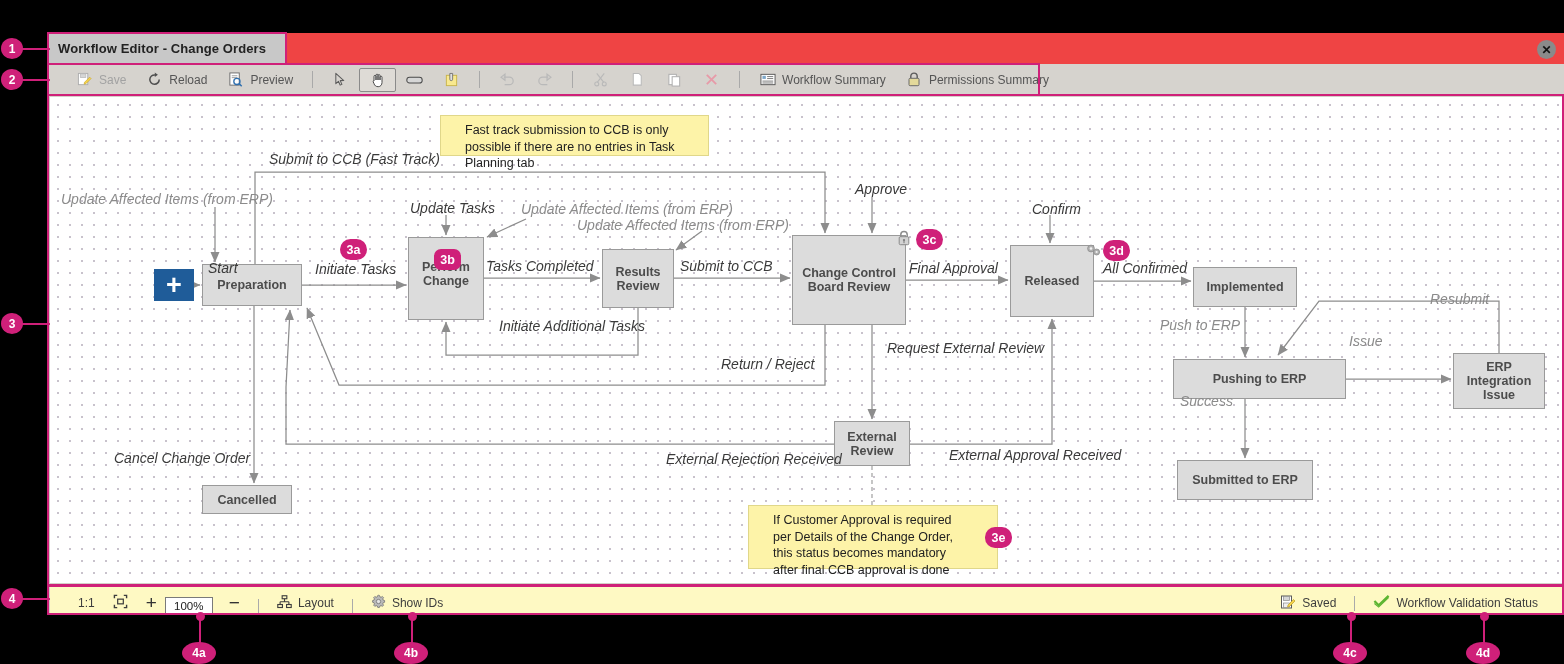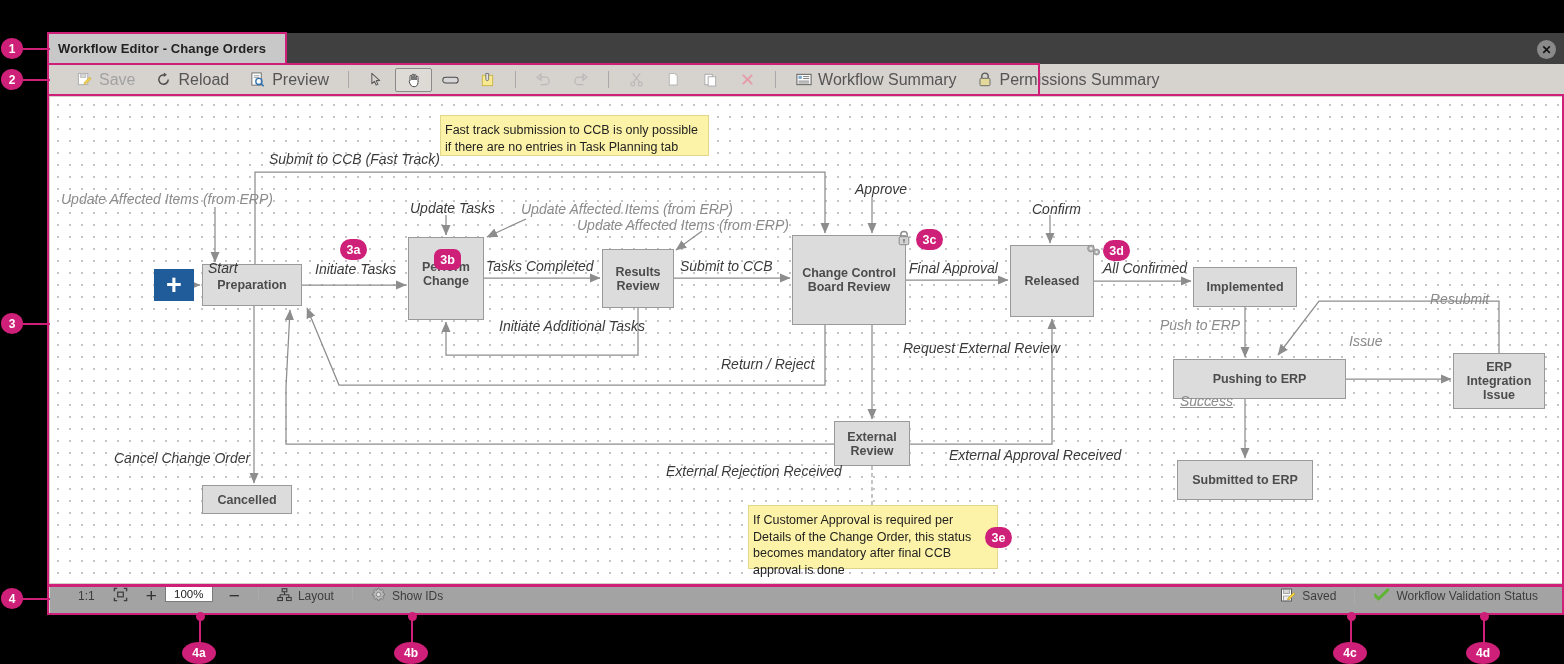--- a/index.html
+++ b/index.html
@@ -21,21 +21,21 @@
     left: 48px; top: 33px;
     width: 1516px; height: 582px;
     background: #d4d0c8;
   }
 
   
   #titlebar {
     position: absolute;
     left: 48px; top: 33px;
     width: 1516px; height: 31px;
-    background: #404040;
+    background: #ef4444;
   }
   #title-tab {
     position: absolute;
     left: 0px; top: 0px;
     width: 238px; height: 31px;
     background: #c8c8c8;
     display: flex; align-items: center;
     padding-left: 10px;
   }
   #title-text {
@@ -60,21 +60,21 @@
     left: 48px; top: 64px;
     width: 1516px; height: 31px;
     background: #d6d3ce;
     display: flex; align-items: center;
     padding-left: 18px;
     gap: 0px;
   }
   .tb-item {
     display: flex; align-items: center; gap: 6px;
     height: 24px; padding: 0 9px;
-    font-size: 16px; color: #555;
+    font-size: 12px; color: #555;
     cursor: pointer;
     border: 1px solid transparent;
   }
   .tb-item.disabled { color: #a2a2a2; }
   .tb-item.active {
     border: 1px solid #8a8a8a;
     background: #dedbd6;
     border-radius: 2px;
   }
   .tb-sep {
@@ -129,21 +129,21 @@
   }
   .elabel.muted { color: #8b8b8b; }
 
   
   .note {
     position: absolute;
     background: #fdf3a8;
     border: 1px solid #e0d78a;
     font-size: 12.5px; color: #222;
     line-height: 1.33;
-    padding: 6px 4px;
+    padding: 6px 24px;
     cursor: pointer;
   }
 
   
   .badge {
     position: absolute;
     background: #cf2079;
     color: #fff;
     font-size: 12.5px; font-weight: bold;
     border-radius: 11px;
@@ -154,22 +154,22 @@
   }
 
   
   .orn { position: absolute; z-index: 25; }
 
   
   #statusbar {
     position: absolute;
     left: 50px; top: 585px;
     width: 1512px; height: 29px;
-    background: #a3a3a3;
-    display: flex; align-items: flex-start;
+    background: #fef9c3;
+    display: flex; align-items: flex-end;
     font-size: 12px; color: #3d3d3d;
     padding-left: 20px;
   }
   .sb-item {
     display: flex; align-items: center; gap: 6px;
     padding: 0 10px; height: 22px; cursor: pointer;
   }
   .sb-sep { width: 1px; height: 15px; background: #aaa; margin: 0 8px; }
   #zoom-field {
     width: 48px; height: 17px;
@@ -520,38 +520,38 @@
     <span class="elabel" style="left:158px; top:163px;">Start</span>
     <span class="elabel" style="left:265px; top:164px;">Initiate Tasks</span>
     <span class="elabel" style="left:436px; top:161px;">Tasks Completed</span>
     <span class="elabel" style="left:630px; top:161px;">Submit to CCB</span>
     <span class="elabel" style="left:805px; top:84px;">Approve</span>
     <span class="elabel" style="left:982px; top:104px;">Confirm</span>
     <span class="elabel" style="left:859px; top:163px;">Final Approval</span>
     <span class="elabel" style="left:1053px; top:163px;">All Confirmed</span>
     <span class="elabel" style="left:449px; top:221px;">Initiate Additional Tasks</span>
     <span class="elabel" style="left:671px; top:259px;">Return / Reject</span>
-    <span class="elabel" style="left:837px; top:243px;margin-left:16px;">Request External Review</span>
+    <span class="elabel" style="left:837px; top:243px;">Request External Review</span>
     <span class="elabel muted" style="left:1110px; top:220px;">Push to ERP</span>
     <span class="elabel muted" style="left:1380px; top:194px;">Resubmit</span>
     <span class="elabel muted" style="left:1299px; top:236px;">Issue</span>
-    <span class="elabel muted" style="left:1130px; top:296px;text-decoration:underline;">Success</span>
+    <span class="elabel muted" style="left:1130px; top:296px;">Success</span>
     <span class="elabel" style="left:64px;  top:353px;">Cancel Change Order</span>
-    <span class="elabel" style="left:616px; top:366px;font-style:italic;">External Rejection Received</span>
+    <span class="elabel" style="left:616px; top:354px;font-style:italic;">External Rejection Received</span>
     <span class="elabel" style="left:875px; top:350px;margin-left:24px;">External Approval Received</span>
 
     <div class="note" style="left:390px; top:18px; width:269px; height:41px;">Fast track submission to CCB is only possible if there are no entries in Task Planning tab</div>
 
     <div class="note" style="left:698px; top:408px; width:250px; height:64px;">If Customer Approval is required per Details of the Change Order, this status becomes mandatory after final CCB approval is done</div>
 
     <div class="badge" style="left:290px;  top:142px;">3a</div>
     <div class="badge" style="left:384px;  top:152px;border-radius:7px;">3b</div>
     <div class="badge" style="left:866px;  top:132px;">3c</div>
     <div class="badge" style="left:1053px; top:143px;">3d</div>
-    <div class="badge" style="left:935px;  top:430px;">3e</div>
+    <div class="badge" style="left:935px;  top:430px;border-radius:10px;">3e</div>
   </div>
 
   <div id="statusbar">
     <span class="sb-item" style="padding:0 8px;">1:1</span>
 
     <span class="sb-item">
       <span>
         <svg width="15" height="15" viewBox="0 0 16 16">
           <path d="M1.5 4.5 V1.5 H4.5 M11.5 1.5 H14.5 V4.5 M14.5 11.5 V14.5 H11.5 M4.5 14.5 H1.5 V11.5" fill="none" stroke="#3d3d3d" stroke-width="1.5"></path>
           <rect x="5" y="5.5" width="6" height="5" fill="none" stroke="#3d3d3d" stroke-width="1.3"></rect>

